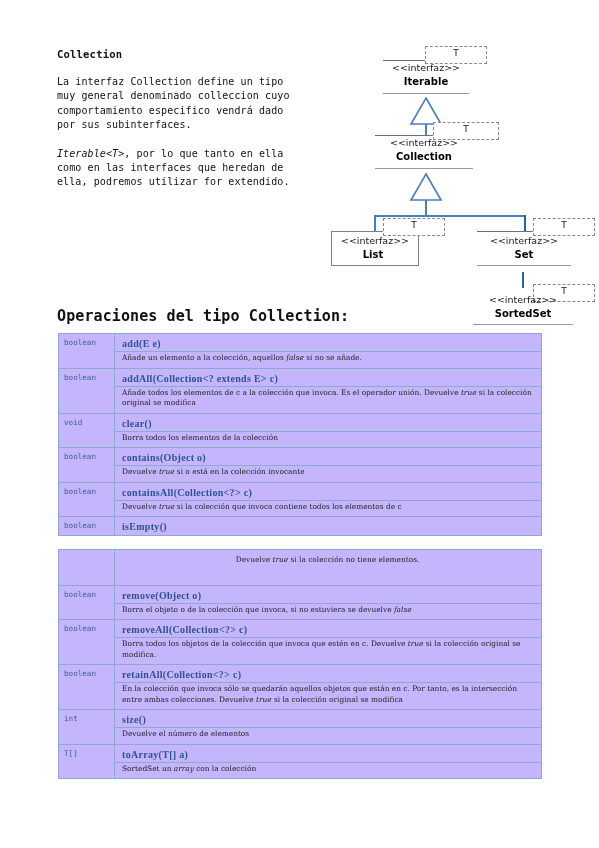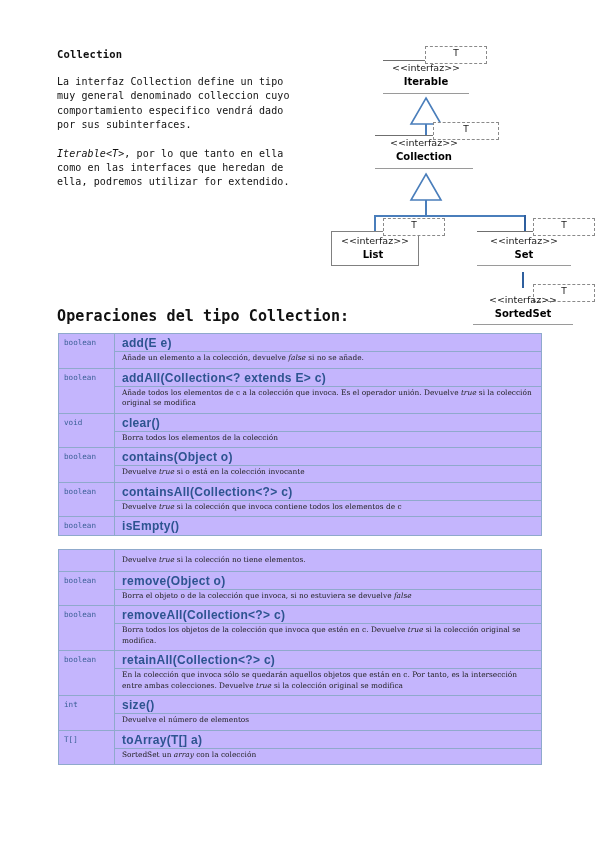--- a/index.html
+++ b/index.html
@@ -144,41 +144,42 @@
   .type-cell {
     font-family: "DejaVu Sans Mono", monospace;
     font-size: 7.6px;
     color: #3a5f96;
     padding: 4px 3px 4px 5px;
     line-height: 10px;
     white-space: nowrap;
     overflow: hidden;
   }
   .sig {
-    font-family: Liberation Sans, sans-serif;
-    font-size: 12px;
+    font-family: Liberation Serif, serif;
+    font-size: 10px;
     color: #2d5490;
     font-weight: bold;
     padding: 4px 4px 2px 7px;
     line-height: 11px;
     letter-spacing: .3px;
     white-space: nowrap;
     overflow: hidden;
   }
   .desc {
     font-family: "DejaVu Serif", serif;
     font-size: 7.4px;
     color: #1d1d1d;
     padding: 1px 8px 4px 7px;
     line-height: 10.5px;
   }
   .desc em { font-style: italic; }
   .desc.only {
     padding-top: 5px;
-    padding-bottom: 5px;
+    padding-bottom: 19px;
+    text-align: center;
   }
 </style>
 </head>
 <body>
 
 <div class="prose">
   <div class="doc-title">Collection</div>
   <div class="para">La interfaz Collection define un tipo
 muy general denominado colleccion cuyo
 comportamiento especifico vendrá dado
@@ -256,21 +257,21 @@
     <tr>
       <td rowspan="2">
           <div class="type-cell">boolean</div>
         </td>
       <td>
           <div class="sig">add(E e)</div>
         </td>
     </tr>
     <tr>
       <td>
-          <div class="desc"><span>Añade un elemento a la colección, devuelve </span><em>false</em><span> si no se añade.</span></div>
+          <div class="desc"><span>Añade un elemento a la colección, aquellos </span><em>false</em><span> si no se añade.</span></div>
         </td>
     </tr>
 
     <tr>
       <td rowspan="2">
           <div class="type-cell">boolean</div>
         </td>
       <td>
           <div class="sig">addAll(Collection&lt;? extends E&gt; c)</div>
         </td>

